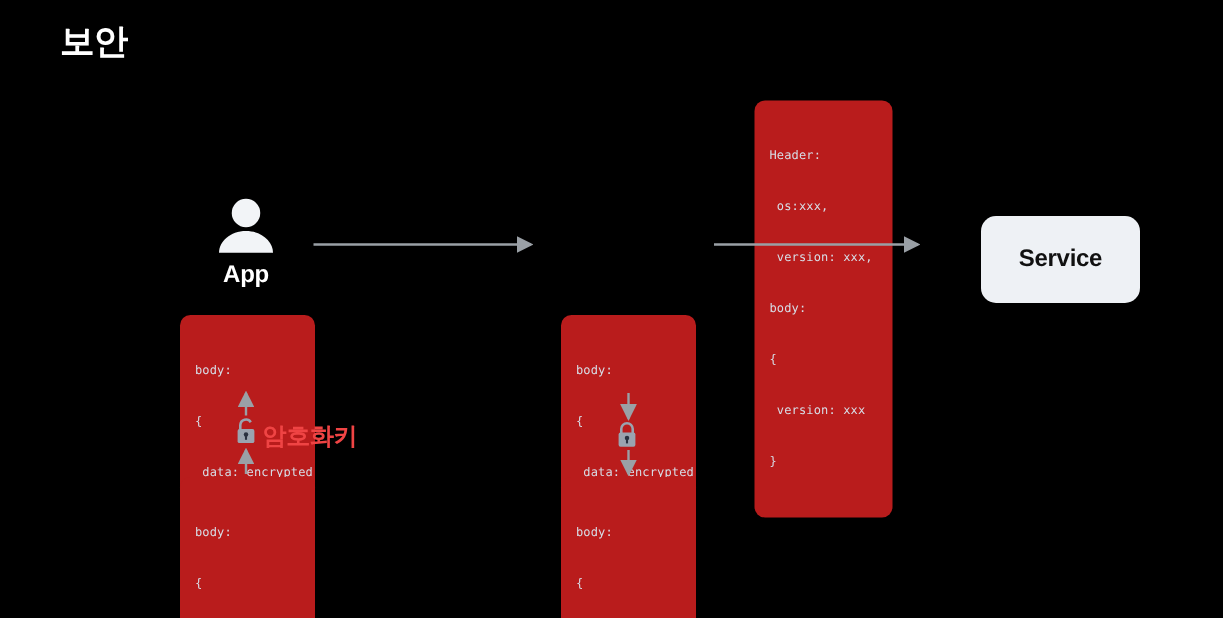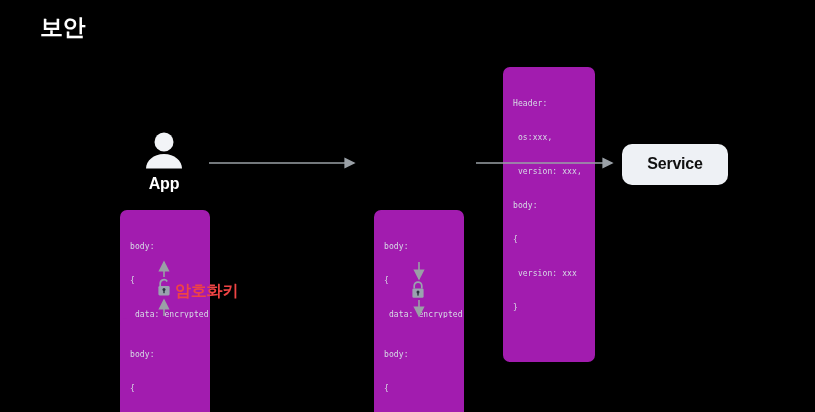--- a/index.html
+++ b/index.html
@@ -37,23 +37,23 @@
     left: 40px;
     top: 61px;
     font-size: 18px;
     font-weight: 400;
     color: #f2f2f2;
     letter-spacing: -0.2px;
   }
   
   .codebox {
     position: absolute;
-    background: #a21caf;
+    background: #b91c1c;
     border-radius: 7px;
-    padding: 8px 10px 26px 10px;
+    padding: 8px 10px 9px 10px;
     box-sizing: border-box;
     font-family: "DejaVu Sans Mono", "Liberation Mono", monospace;
     font-size: 8px;
     line-height: 1.42;
     color: #d7dde6;
     white-space: pre;
     letter-spacing: 0.1px;
   }
   .codebox .line { white-space: pre; }
   #header-box     { left: 503px; top: 67px;  width: 92px;  }
@@ -70,21 +70,21 @@
     display: flex;
     align-items: center;
     justify-content: center;
     text-align: center;
     font-size: 16px;
     font-weight: bold;
     line-height: 1.18;
     letter-spacing: -0.2px;
   }
   #api-gateway-node { left: 360px; top: 136px; width: 114px; height: 56px; }
-  #service-node     { left: 622px; top: 144px; width: 106px; height: 41px; }
+  #service-node     { left: 654px; top: 144px; width: 106px; height: 58px; }
   
   #app-actor {
     position: absolute;
     left: 131px;
     top: 131px;
     width: 66px;
     text-align: center;
   }
   #app-actor .person {
     width: 66px;

